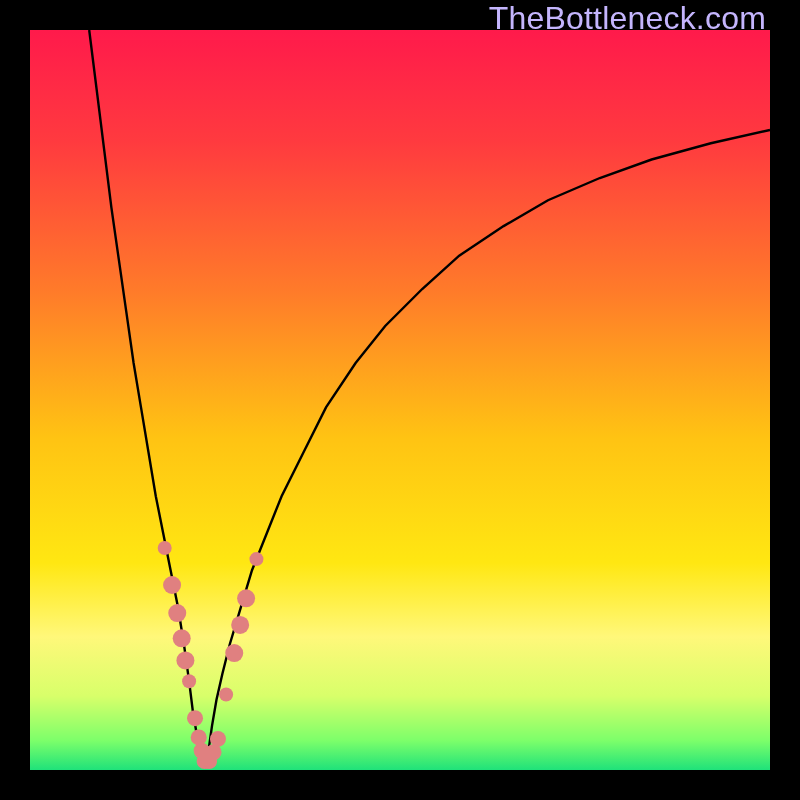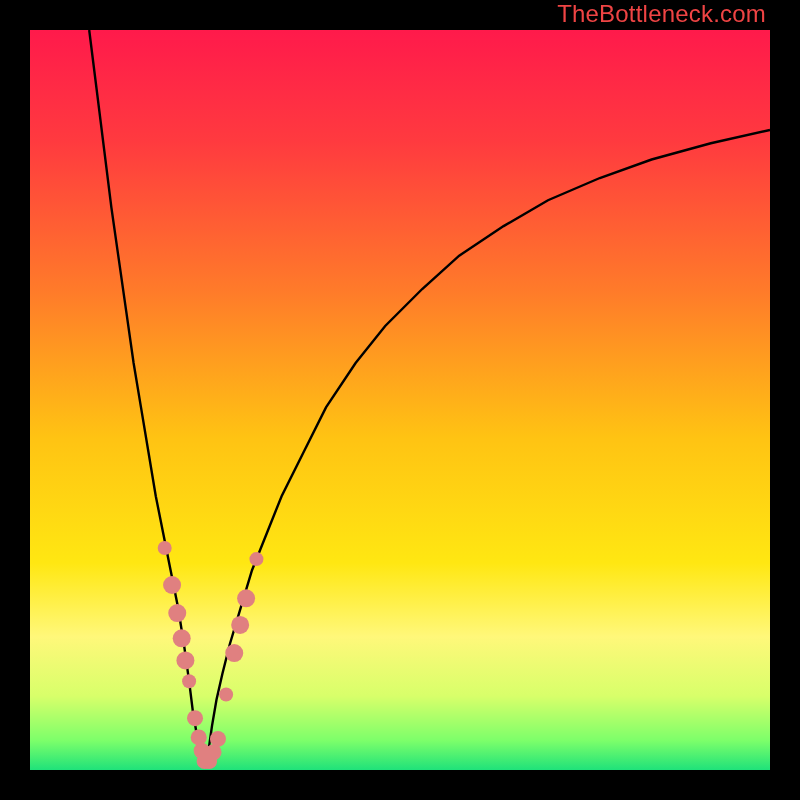--- a/index.html
+++ b/index.html
@@ -23,22 +23,22 @@
     position: absolute;
     left: 0;
     top: 0;
     width: 740px;
     height: 740px;
   }
   .watermark {
     position: absolute;
     top: 0;
     right: 34px;
-    color: #ef4444;
-    font-size: 24px;
+    color: #c4b5fd;
+    font-size: 32px;
     font-weight: 400;
     letter-spacing: 0.2px;
     user-select: none;
   }
 </style>
 </head>
 <body>
 
 <div class="watermark">TheBottleneck.com</div>
 

